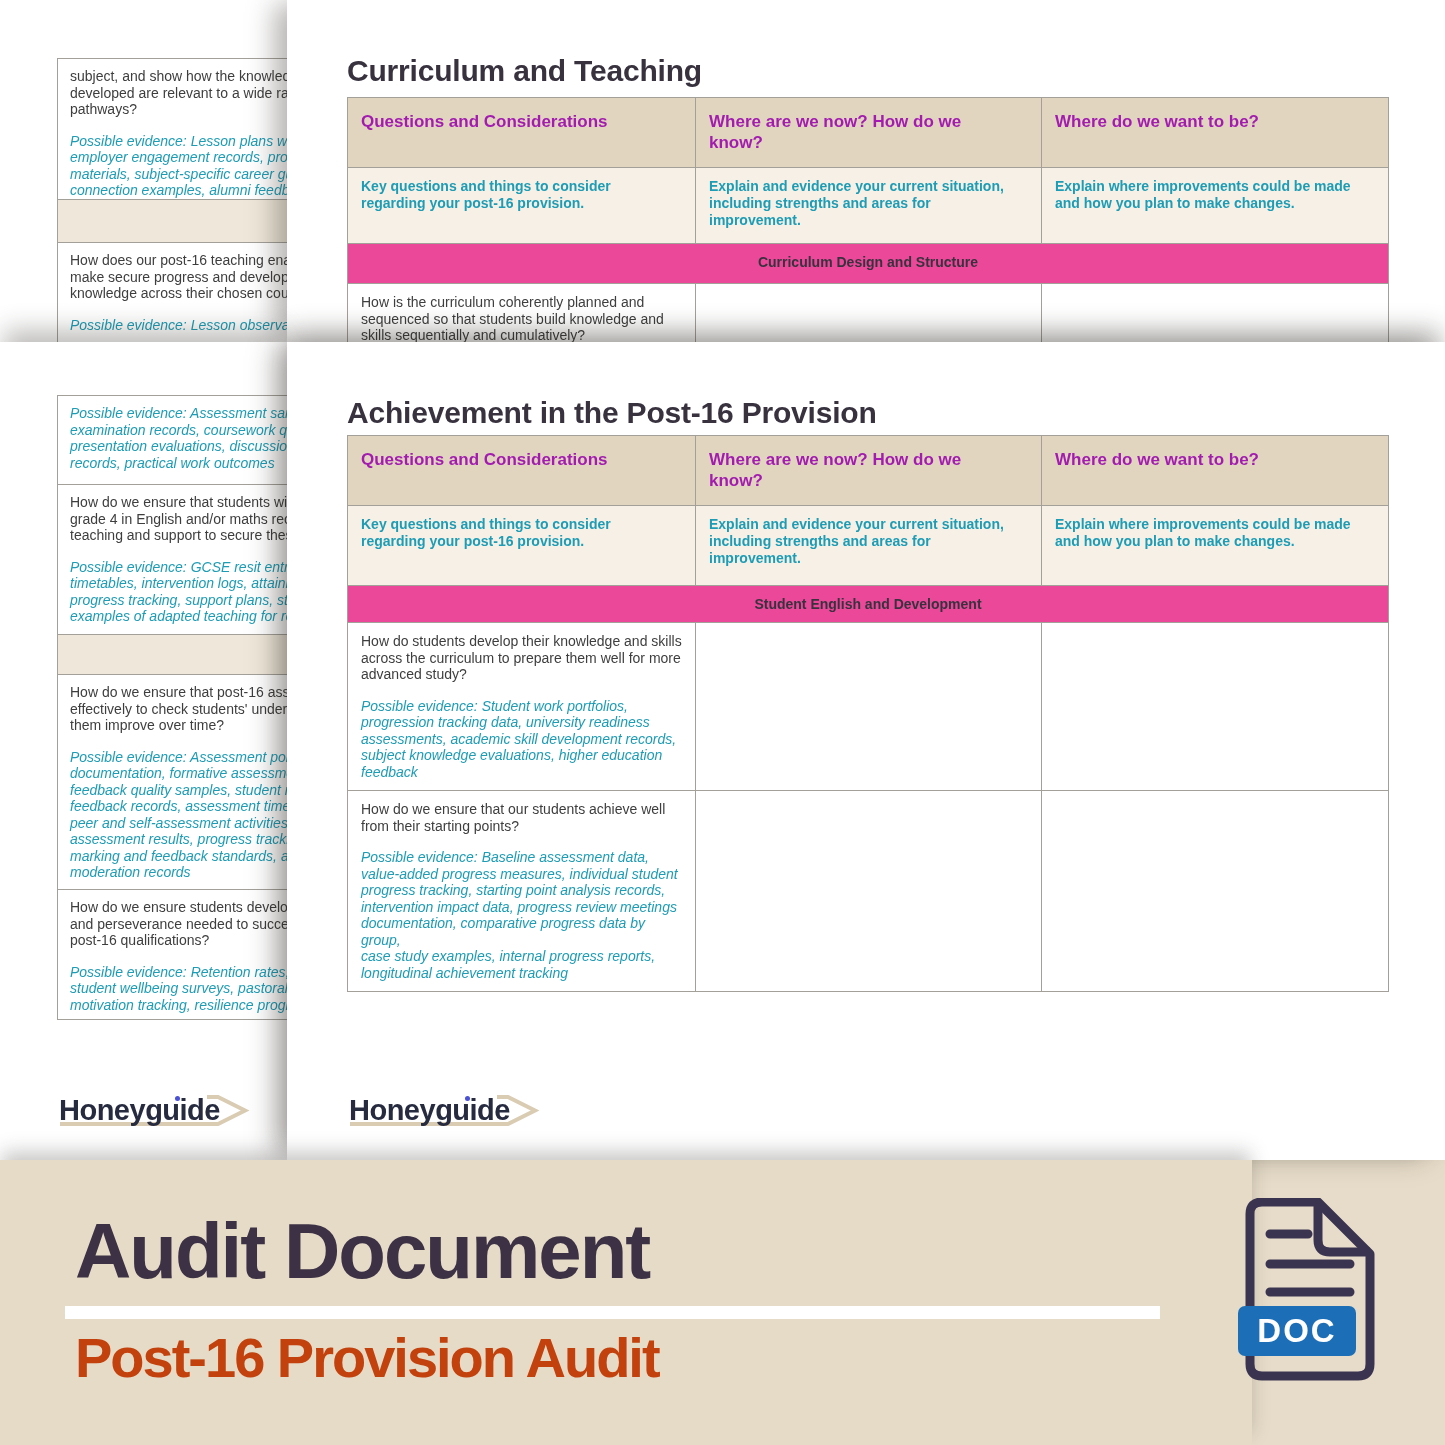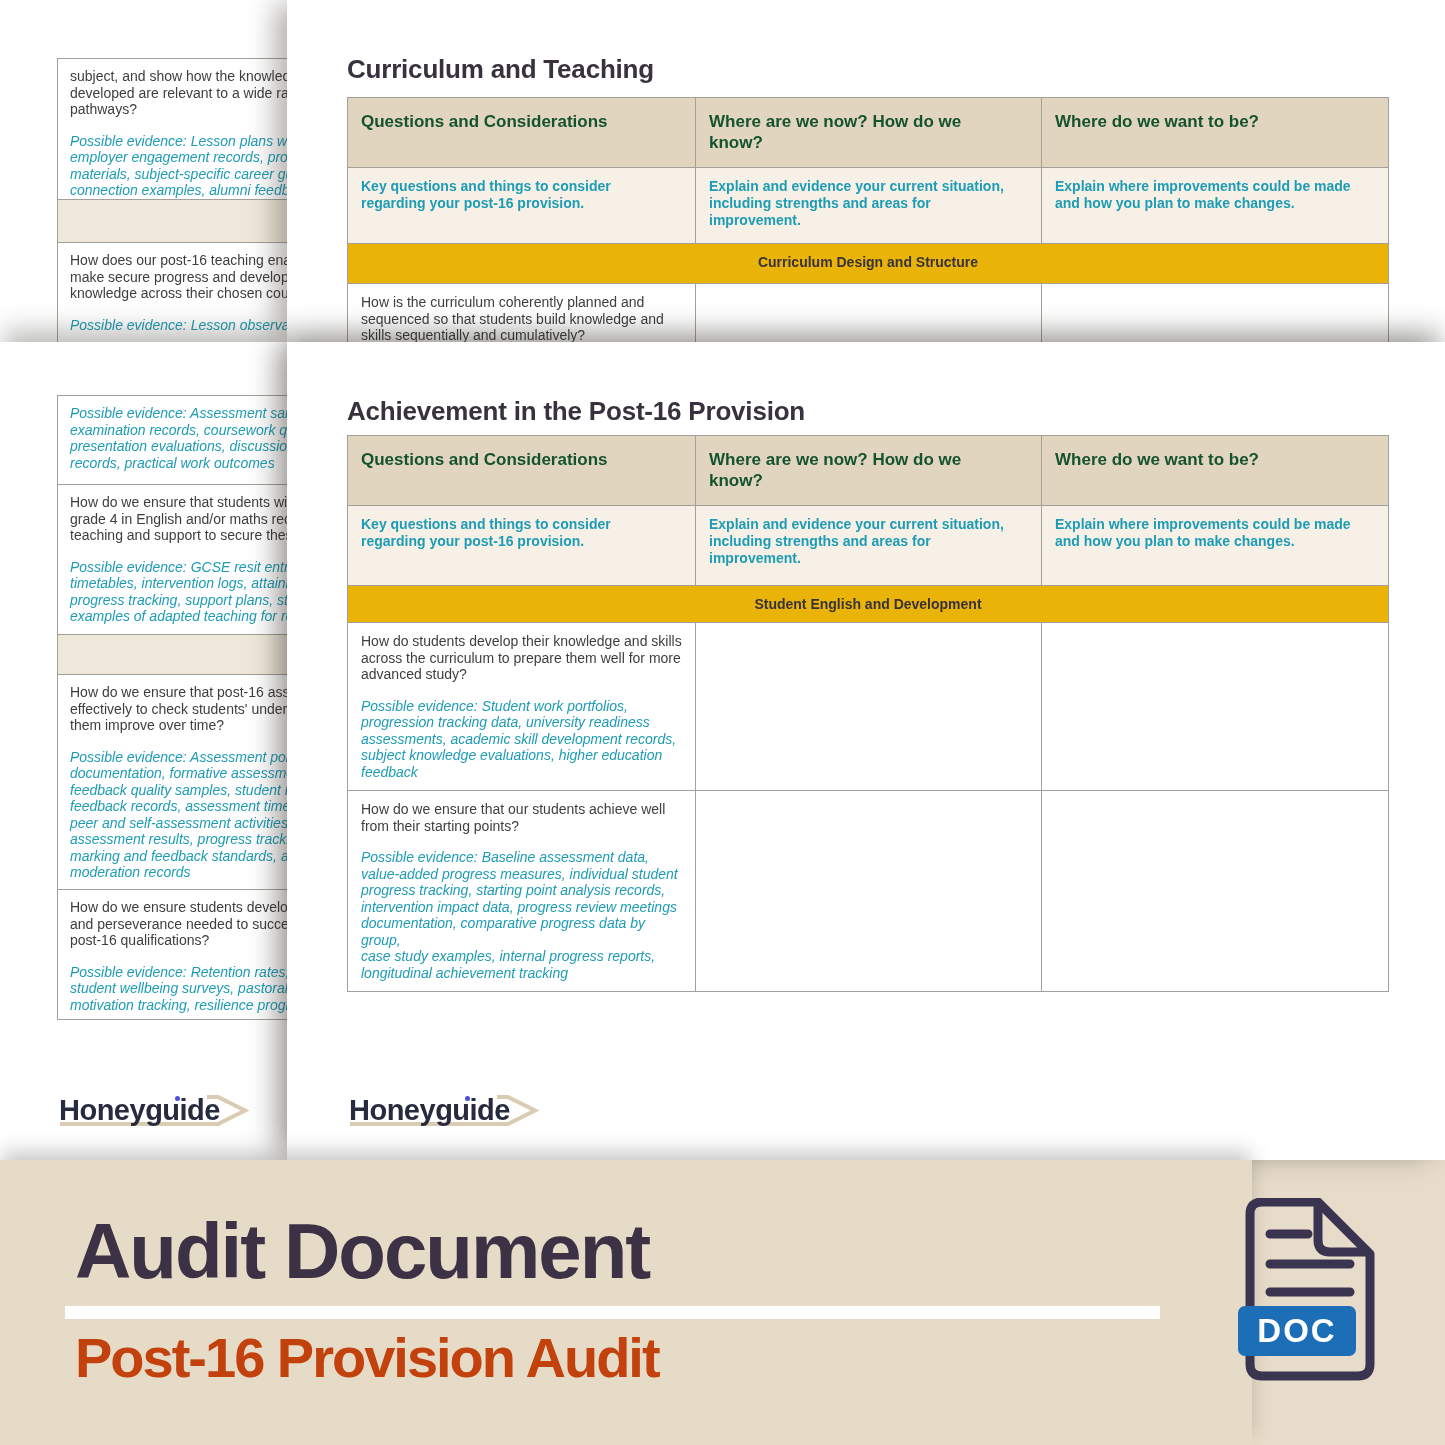--- a/index.html
+++ b/index.html
@@ -23,29 +23,29 @@
 
   
   .lcol{position:absolute;width:380px;}
   .lcell{box-sizing:border-box;width:380px;background:#fff;
          border:1px solid #a3a09a;border-top:none;padding:9px 12px;overflow:hidden;}
   .lcell.first{border-top:1px solid #a3a09a;}
   .lband{box-sizing:border-box;width:380px;background:#efe8da;
          border:1px solid #a3a09a;border-top:none;}
 
   
-  .page-heading{position:absolute;margin:0;font-size:26px;font-weight:bold;color:#38323f;letter-spacing:-0.2px;}
+  .page-heading{position:absolute;margin:0;font-size:30px;font-weight:bold;color:#38323f;letter-spacing:-0.2px;}
 
   
   .audit-table{position:absolute;border-collapse:collapse;table-layout:fixed;width:1041px;background:#fff;}
   .audit-table td{border:1px solid #a3a09a;vertical-align:top;box-sizing:border-box;
                   padding:10px 13px;overflow:hidden;white-space:pre-line;}
-  .hdr-row td{background:#e2d5c0;color:#14532d;font-weight:bold;font-size:17px;line-height:21px;padding-top:13px;}
+  .hdr-row td{background:#e2d5c0;color:#a21caf;font-weight:bold;font-size:17px;line-height:21px;padding-top:13px;}
   .key-row td{background:#f6f0e6;color:#1d9cb5;font-weight:bold;font-size:14px;line-height:17px;}
-  .band-row td{background:#eab308;color:#38323f;font-weight:bold;font-size:14px;text-align:center;padding:10px 0;}
+  .band-row td{background:#ec4899;color:#38323f;font-weight:bold;font-size:14px;text-align:center;padding:10px 0;}
   .body-row td{font-size:14px;line-height:16.5px;color:#3e3e3e;}
 
   
   .logo{position:absolute;width:200px;height:36px;}
   .logo svg{position:absolute;left:0;top:0;}
   .logo-text{position:absolute;left:2px;top:1px;font-size:29px;font-weight:bold;
              color:#272b40;letter-spacing:-0.5px;white-space:nowrap;}
   .logo-dot{position:absolute;left:118px;top:3px;width:5px;height:5px;border-radius:50%;background:#4a50d8;}
 
   

